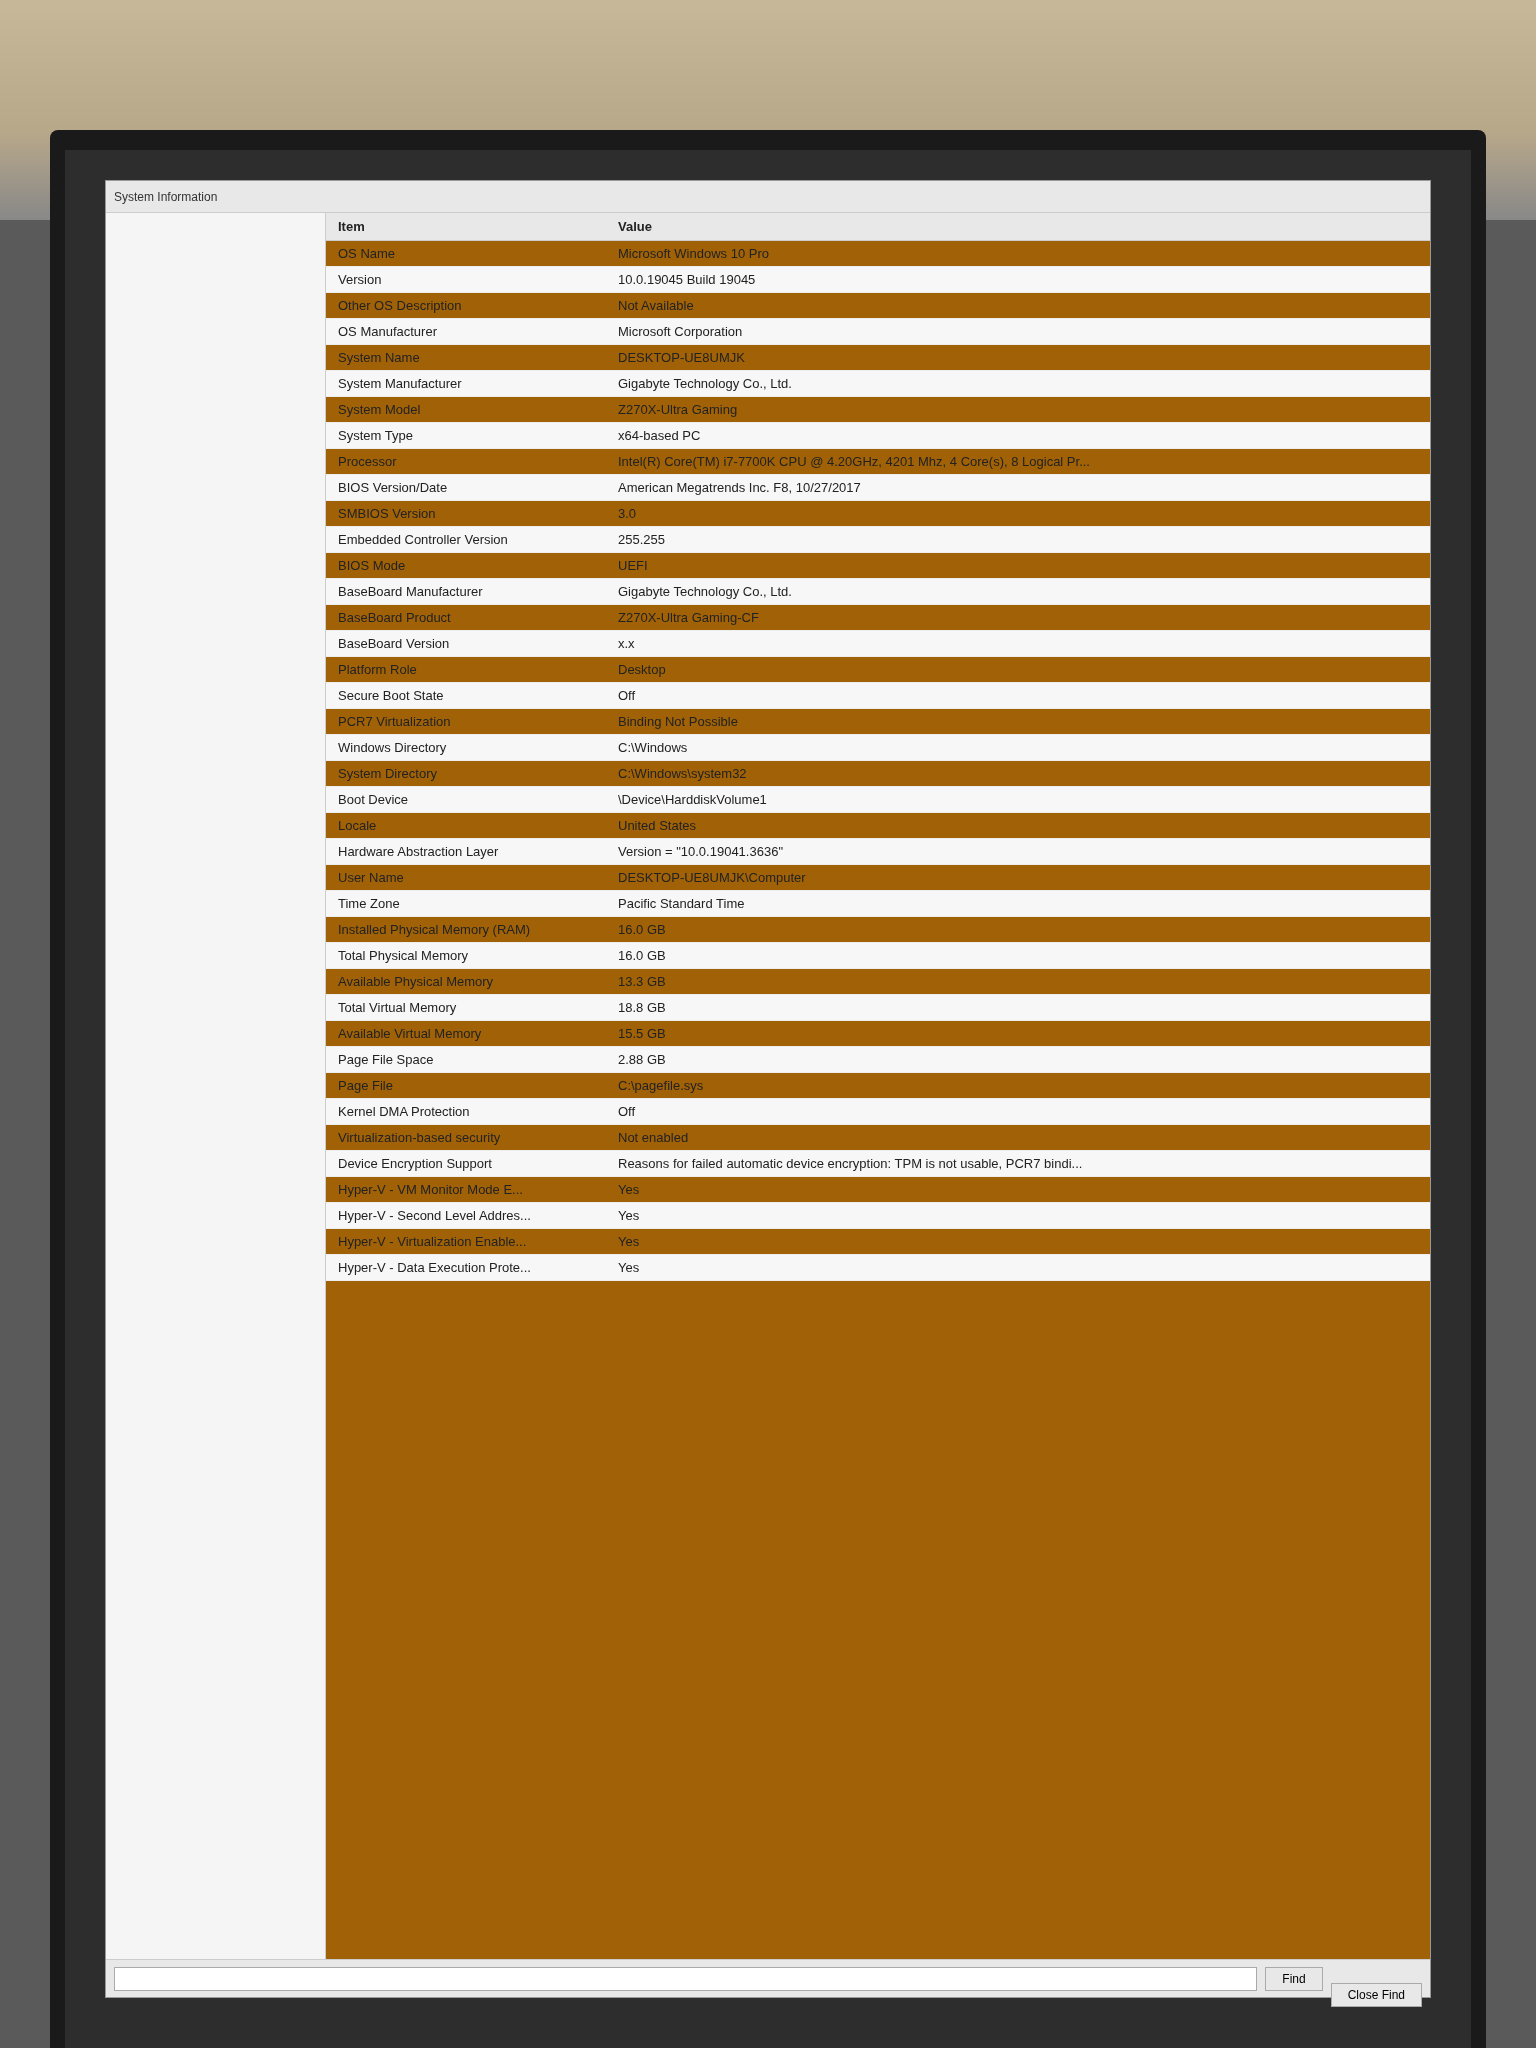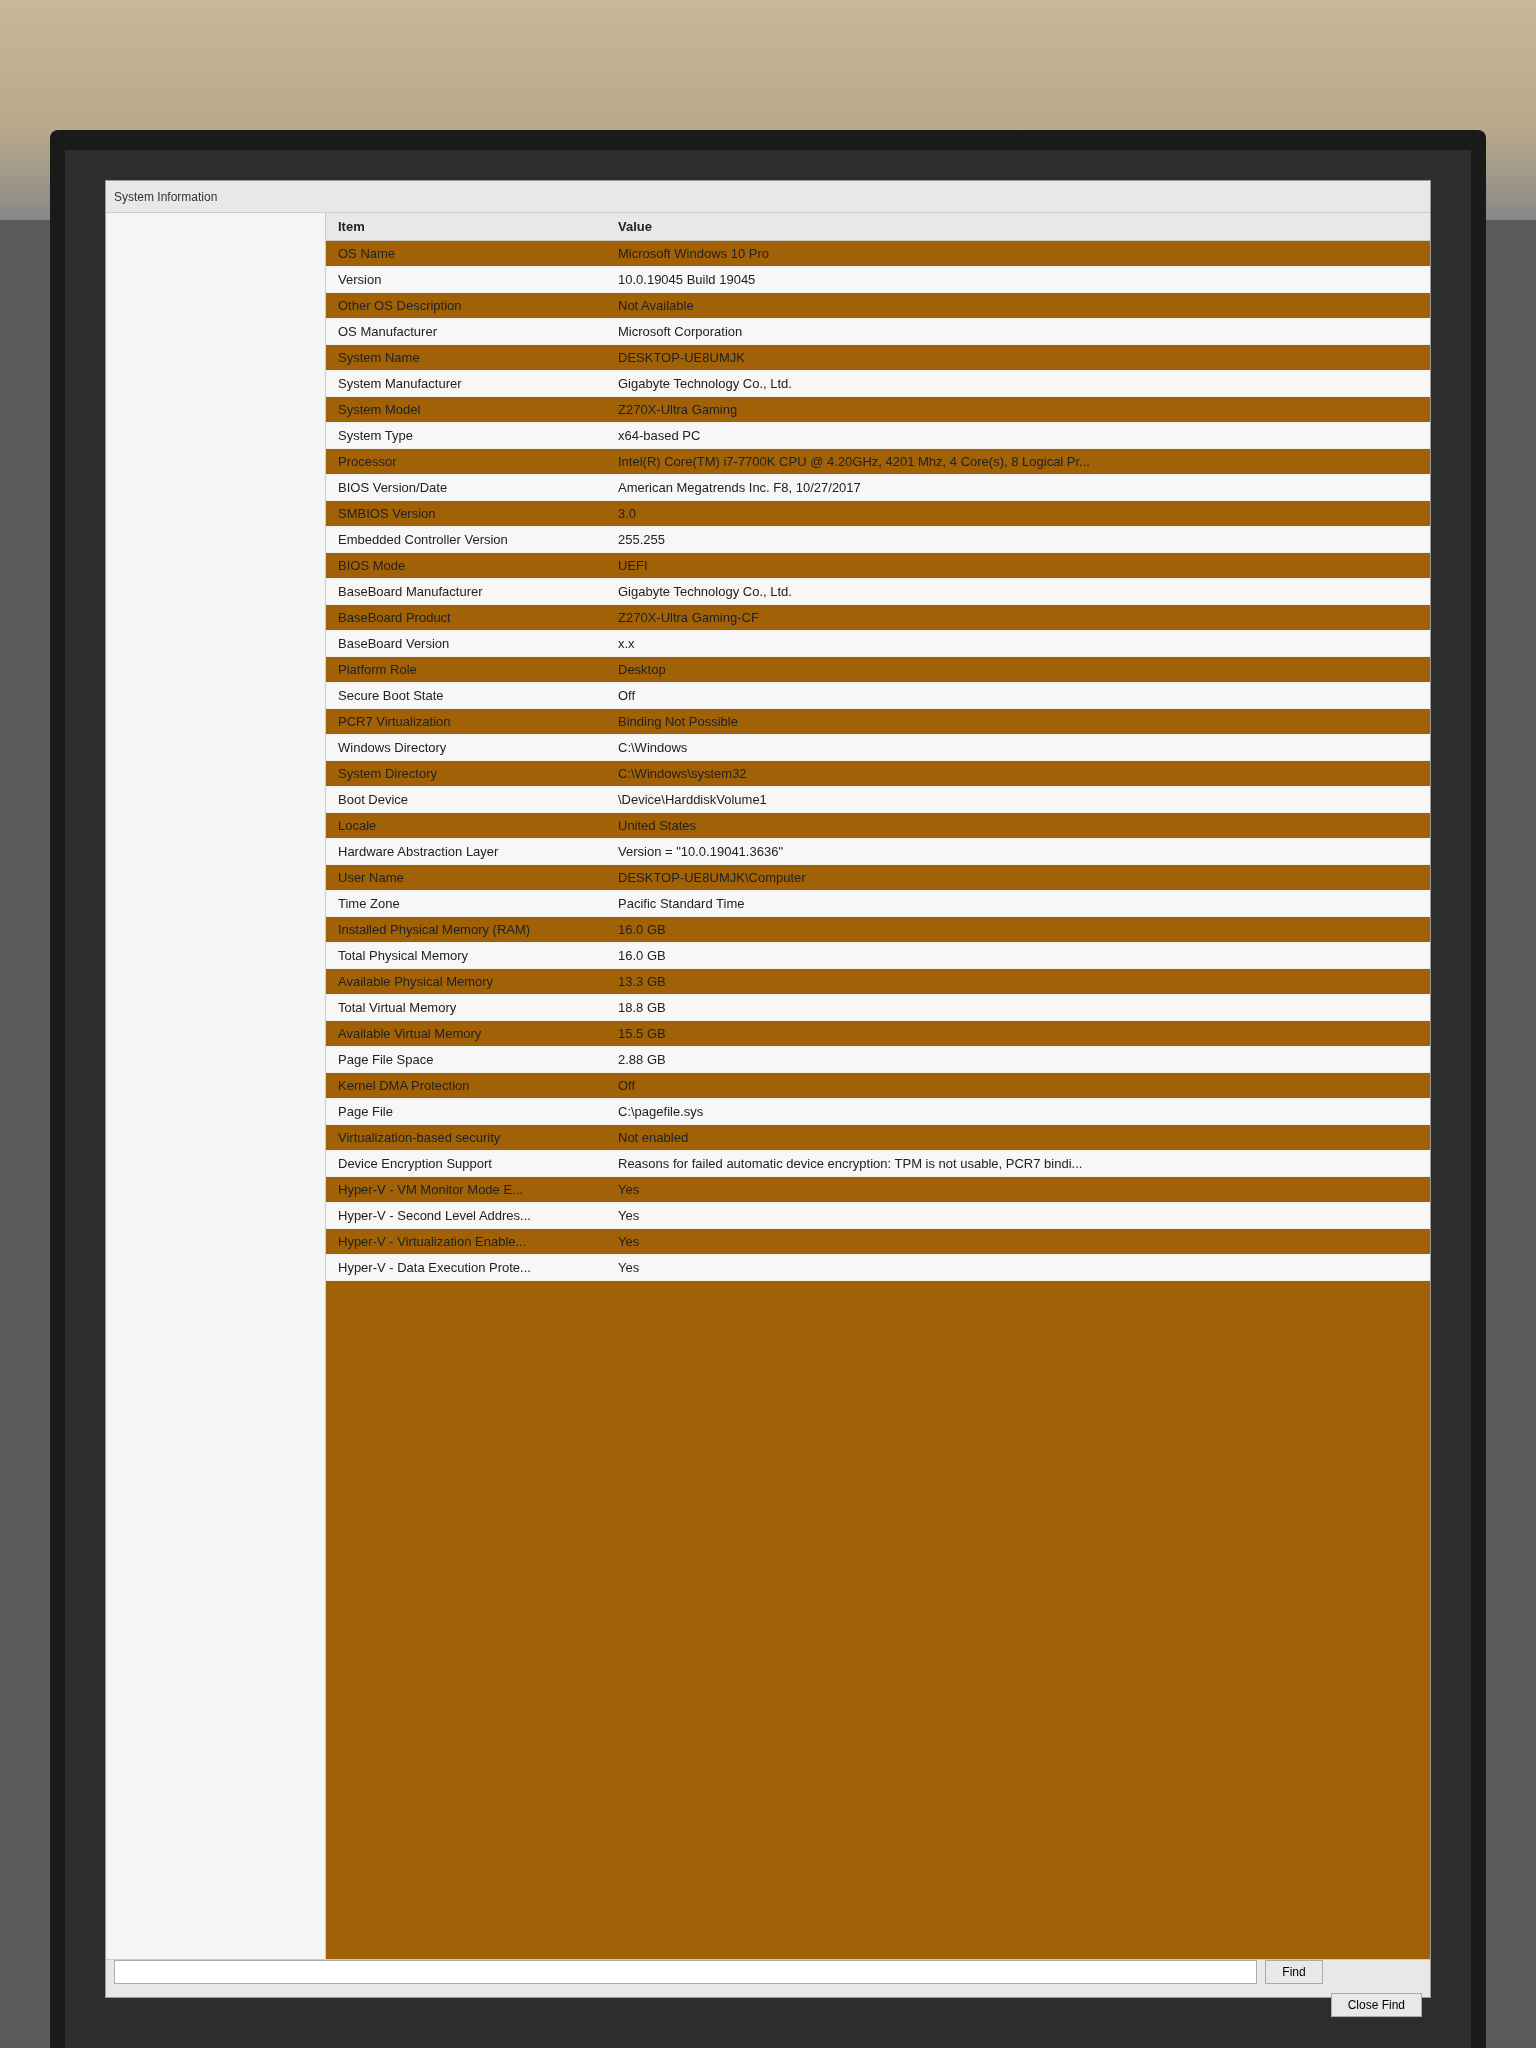--- a/index.html
+++ b/index.html
@@ -121,21 +121,21 @@
     .info-table td:first-child {
       width: 280px;
       font-weight: 400;
     }
 
     .bottom-bar {
       height: 38px;
       background: #e8e8e8;
       border-top: 1px solid #ccc;
       display: flex;
-      align-items: flex-start;
+      align-items: center;
       padding: 0 8px;
       gap: 8px;
     }
 
     .find-input {
       flex: 1;
       height: 24px;
       border: 1px solid #aaa;
       background: #fff;
       padding: 0 6px;
@@ -311,26 +311,26 @@
                   </tr>
                   <tr>
                     <td>Available Virtual Memory</td>
                     <td>15.5 GB</td>
                   </tr>
                   <tr>
                     <td>Page File Space</td>
                     <td>2.88 GB</td>
                   </tr>
                   <tr>
+                    <td>Page File</td>
+                    <td>C:\pagefile.sys</td>
+                  </tr>
+                  <tr>
                     <td>Kernel DMA Protection</td>
                     <td>Off</td>
-                  </tr>
-                  <tr>
-                    <td>Page File</td>
-                    <td>C:\pagefile.sys</td>
                   </tr>
                   <tr>
                     <td>Virtualization-based security</td>
                     <td>Not enabled</td>
                   </tr>
                   <tr>
                     <td>Device Encryption Support</td>
                     <td>Reasons for failed automatic device encryption: TPM is not usable, PCR7 bindi...</td>
                   </tr>
                   <tr>

